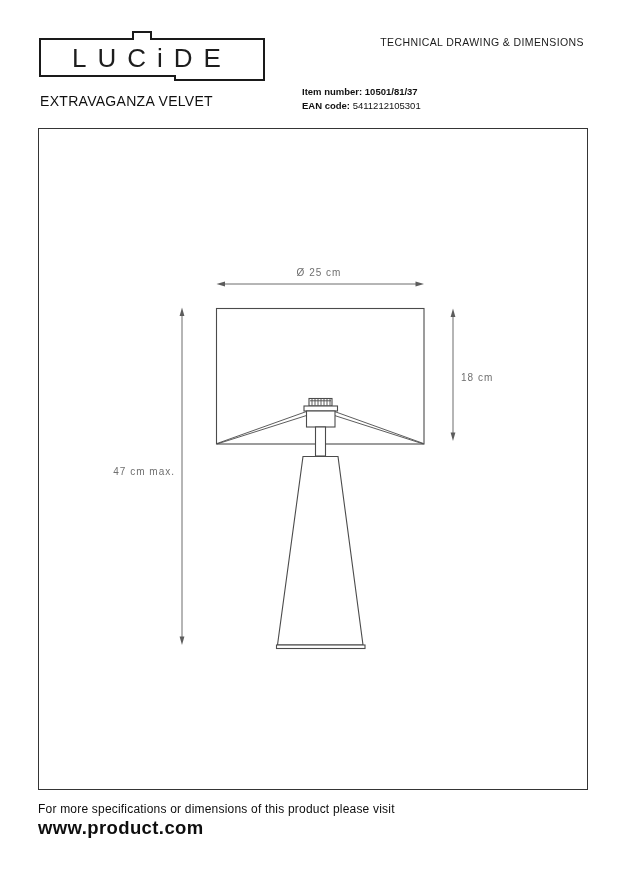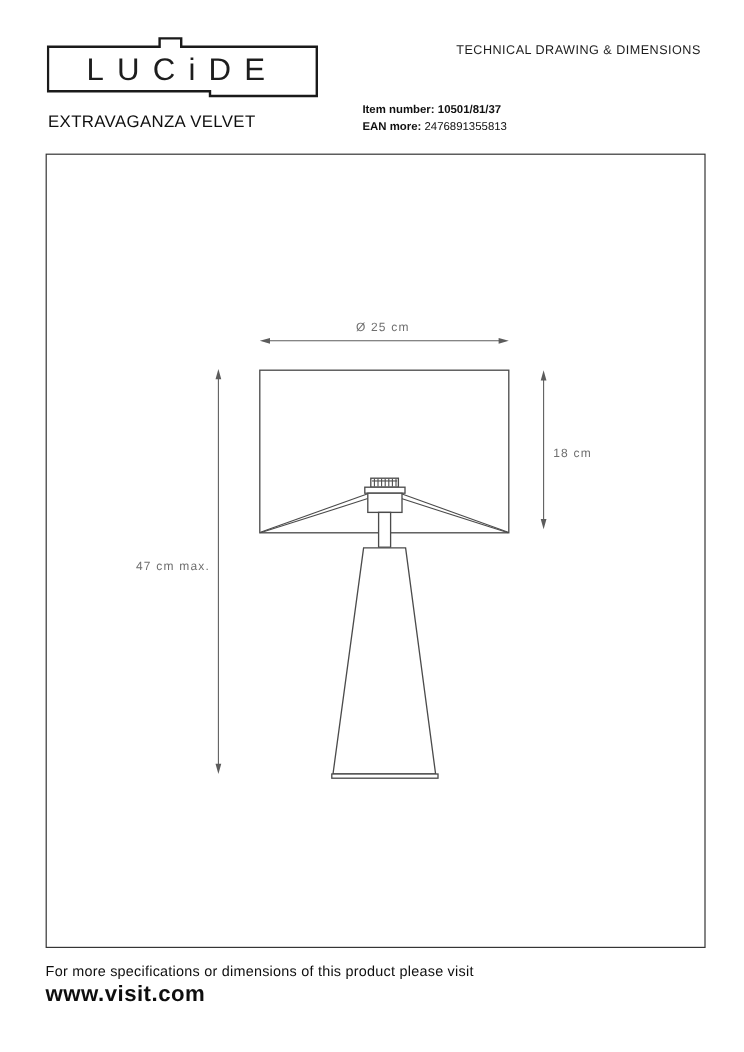--- a/index.html
+++ b/index.html
@@ -86,22 +86,22 @@
   <div class="doc-title">TECHNICAL DRAWING &amp; DIMENSIONS</div>
 
   <div class="product-name">EXTRAVAGANZA VELVET</div>
 
   <div class="item-block">
     <div>
       <span class="lbl">Item number:</span>
       <span class="val-bold">10501/81/37</span>
     </div>
     <div>
-      <span class="lbl">EAN more:</span>
-      <span>2476891355813</span>
+      <span class="lbl">EAN code:</span>
+      <span>5411212105301</span>
     </div>
   </div>
 
   <div class="frame"></div>
 
   <svg class="drawing-svg" viewBox="0 0 620 877">
 
     <g>
       <line class="dim" x1="223" y1="284" x2="417" y2="284"></line>
       <polygon class="dimhead" points="216.5,284 225,281.6 225,286.4"></polygon>
@@ -147,15 +147,15 @@
 
     <g>
       <line class="dim" x1="182" y1="314" x2="182" y2="638"></line>
       <polygon class="dimhead" points="182,307.5 179.6,316 184.4,316"></polygon>
       <polygon class="dimhead" points="182,645 179.6,636.5 184.4,636.5"></polygon>
       <text x="175" y="475" text-anchor="end">47 cm max.</text>
     </g>
   </svg>
 
   <div class="footer-note">For more specifications or dimensions of this product please visit</div>
-  <div class="footer-site">www.visit.com</div>
+  <div class="footer-site">www.product.com</div>
 
 </div>
 
 </body></html>

